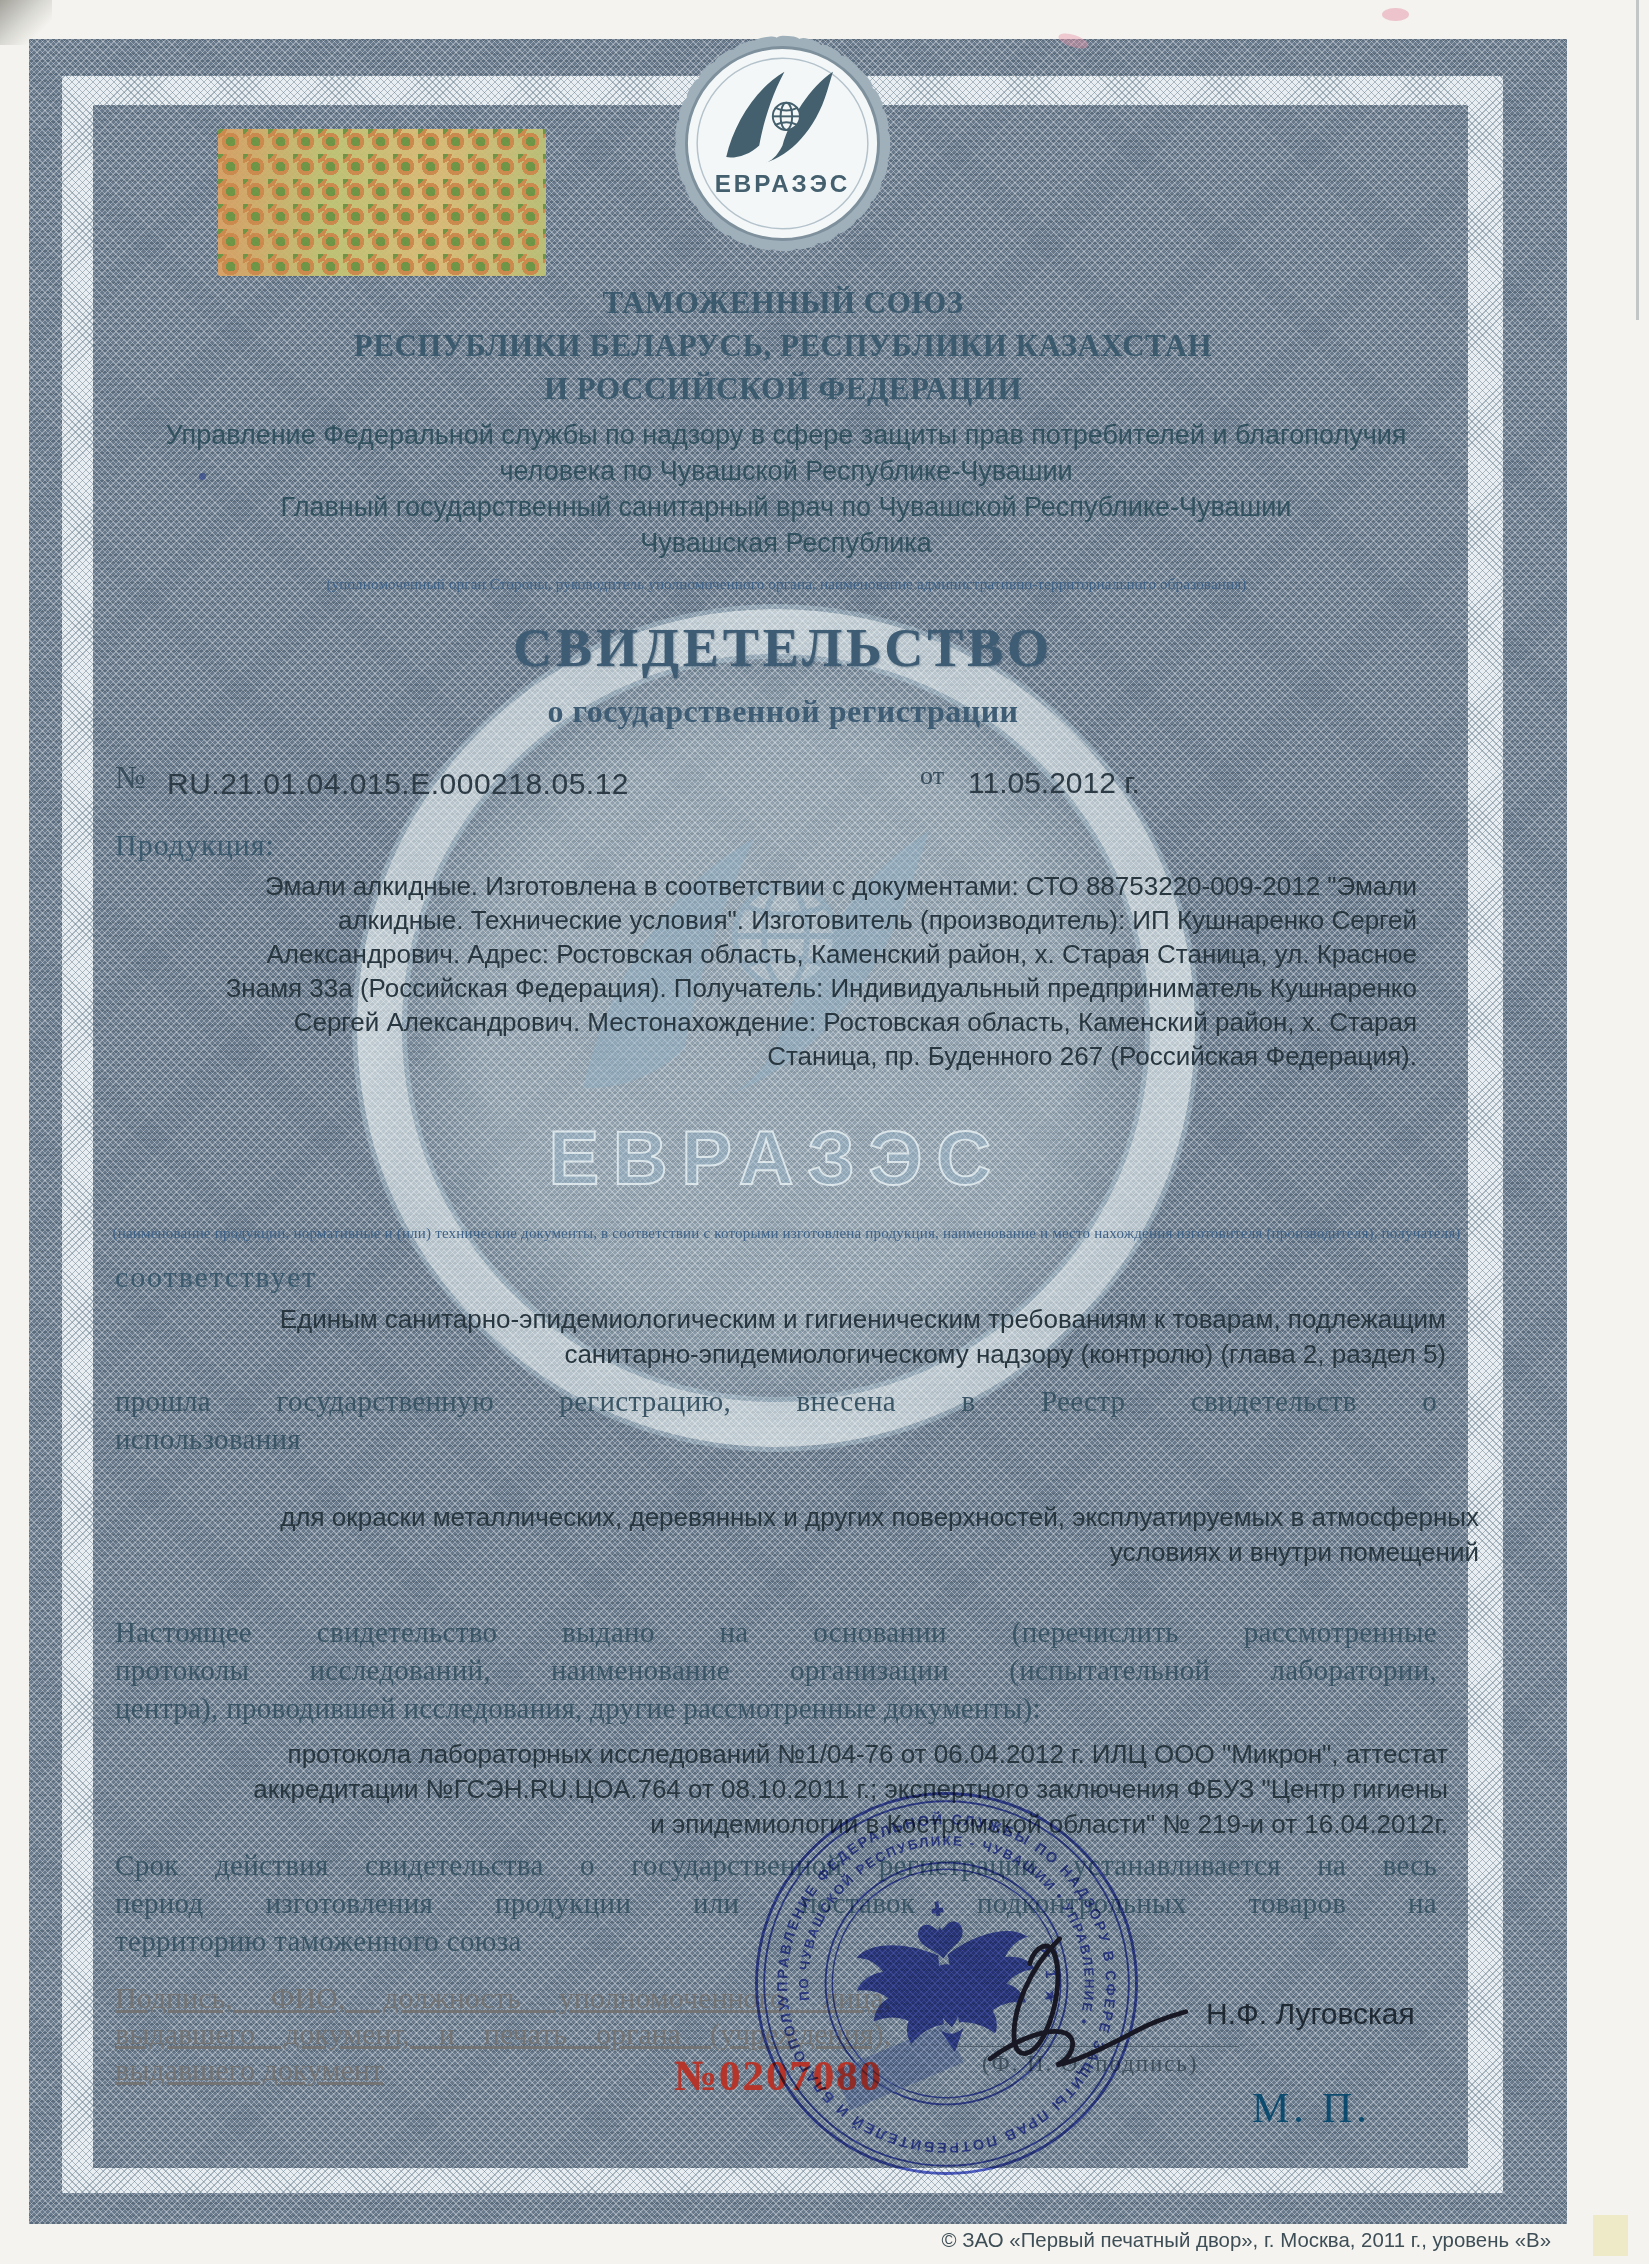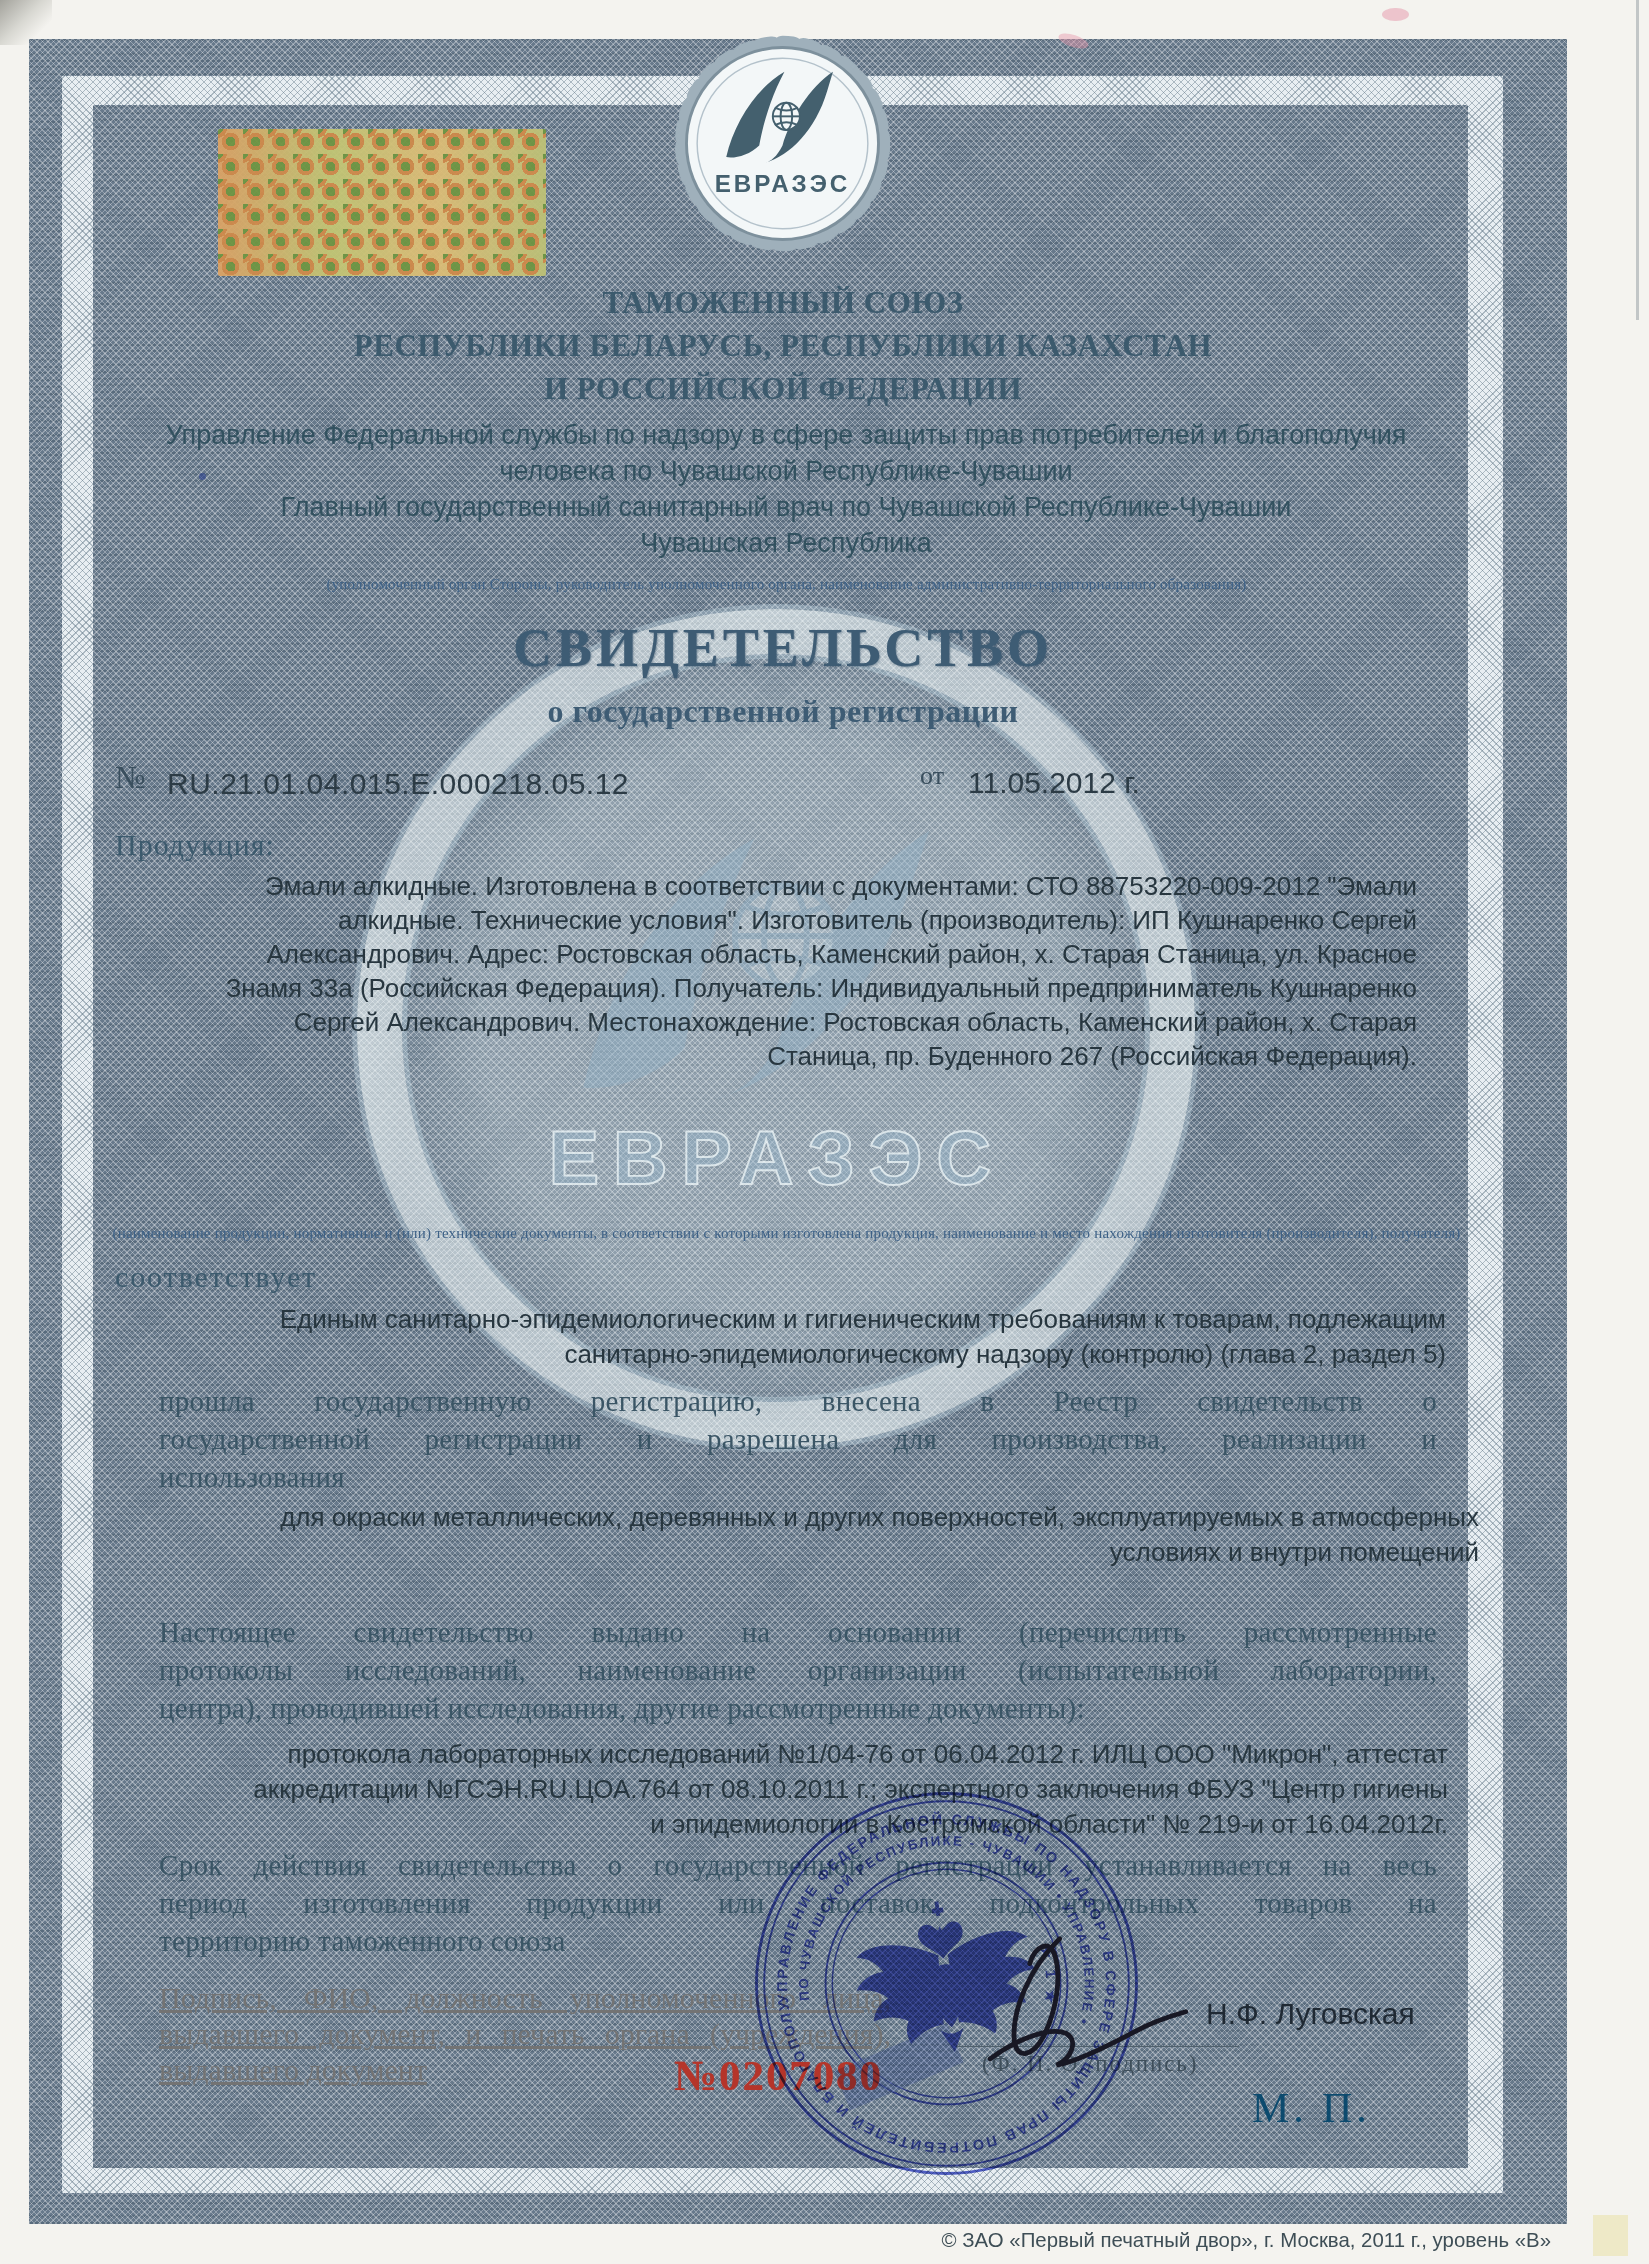--- a/index.html
+++ b/index.html
@@ -63,21 +63,21 @@
   .date-value{left:968px;top:766px;font-family:"Liberation Sans",sans-serif;
     font-size:30px;color:#2c3b45;}
   .prod-label{left:115px;top:828px;font-size:30px;color:#3c5a6d;letter-spacing:1px;}
   .para-sans{font-family:"Liberation Sans",sans-serif;font-size:26px;
     line-height:34px;color:#27363f;text-align:right;}
   .p-product{left:126px;top:869px;width:1291px;}
   .p-conf{left:126px;top:1302px;width:1320px;line-height:35px;}
   .p-usage{left:126px;top:1500px;width:1320px;line-height:35px;padding-left:33px;}
   .p-docs{left:128px;top:1737px;width:1320px;line-height:35px;}
   .para-serif{font-size:29px;line-height:38px;color:#3a5565;letter-spacing:0.3px;}
-  .justify-lines>div{text-align:justify;text-align-last:justify;padding-left:44px;}
+  .justify-lines>div{text-align:justify;text-align-last:justify;}
   .justify-lines>div:last-child{text-align-last:left;}
   .p-reg{left:115px;top:1382px;width:1322px;}
   .p-basis{left:115px;top:1613px;width:1322px;}
   .p-valid{left:115px;top:1846px;width:1322px;}
   .conf-label{left:115px;top:1260px;font-size:30px;color:#3c5a6d;letter-spacing:1.9px;}
   .sign-label{left:115px;top:1980px;width:776px;font-size:30px;line-height:36px;color:#737373;text-decoration:underline;}
   .signer{left:1206px;top:1997px;font-family:"Liberation Sans",sans-serif;
     font-size:30px;color:#1f2933;}
   .sig-line{left:956px;top:2046px;width:283px;border-top:1.9px solid #50606c;height:0;}
   .sig-caption{left:982px;top:2051px;font-size:23px;color:#3e4e5a;letter-spacing:1.9px;}
@@ -184,21 +184,20 @@
   <div class="abs z2 smallnote" style="top:1225px;">(наименование продукции, нормативные и (или) технические документы, в соответствии с которыми изготовлена продукция, наименование и место нахождения изготовителя (производителя), получателя)</div>
 
   <div class="abs z2 conf-label">соответствует</div>
   <div class="abs z2 para-sans p-conf">
       <div>Единым санитарно-эпидемиологическим и гигиеническим требованиям к товарам, подлежащим</div>
       <div>санитарно-эпидемиологическому надзору (контролю) (глава 2, раздел 5)</div>
     </div>
 
   <div class="abs z2 para-serif p-reg justify-lines">
       <div>прошла государственную регистрацию, внесена в Реестр свидетельств о</div>
-      <div>государственной регистрации и разрешена для производства, реализации и</div>
       <div>использования</div>
     </div>
   <div class="abs z2 para-sans p-usage">
       <div>для окраски металлических, деревянных и других поверхностей, эксплуатируемых в атмосферных</div>
       <div>условиях и внутри помещений</div>
     </div>
 
   <div class="abs z2 para-serif p-basis justify-lines">
       <div>Настоящее свидетельство выдано на основании (перечислить рассмотренные</div>
       <div>протоколы исследований, наименование организации (испытательной лаборатории,</div>

